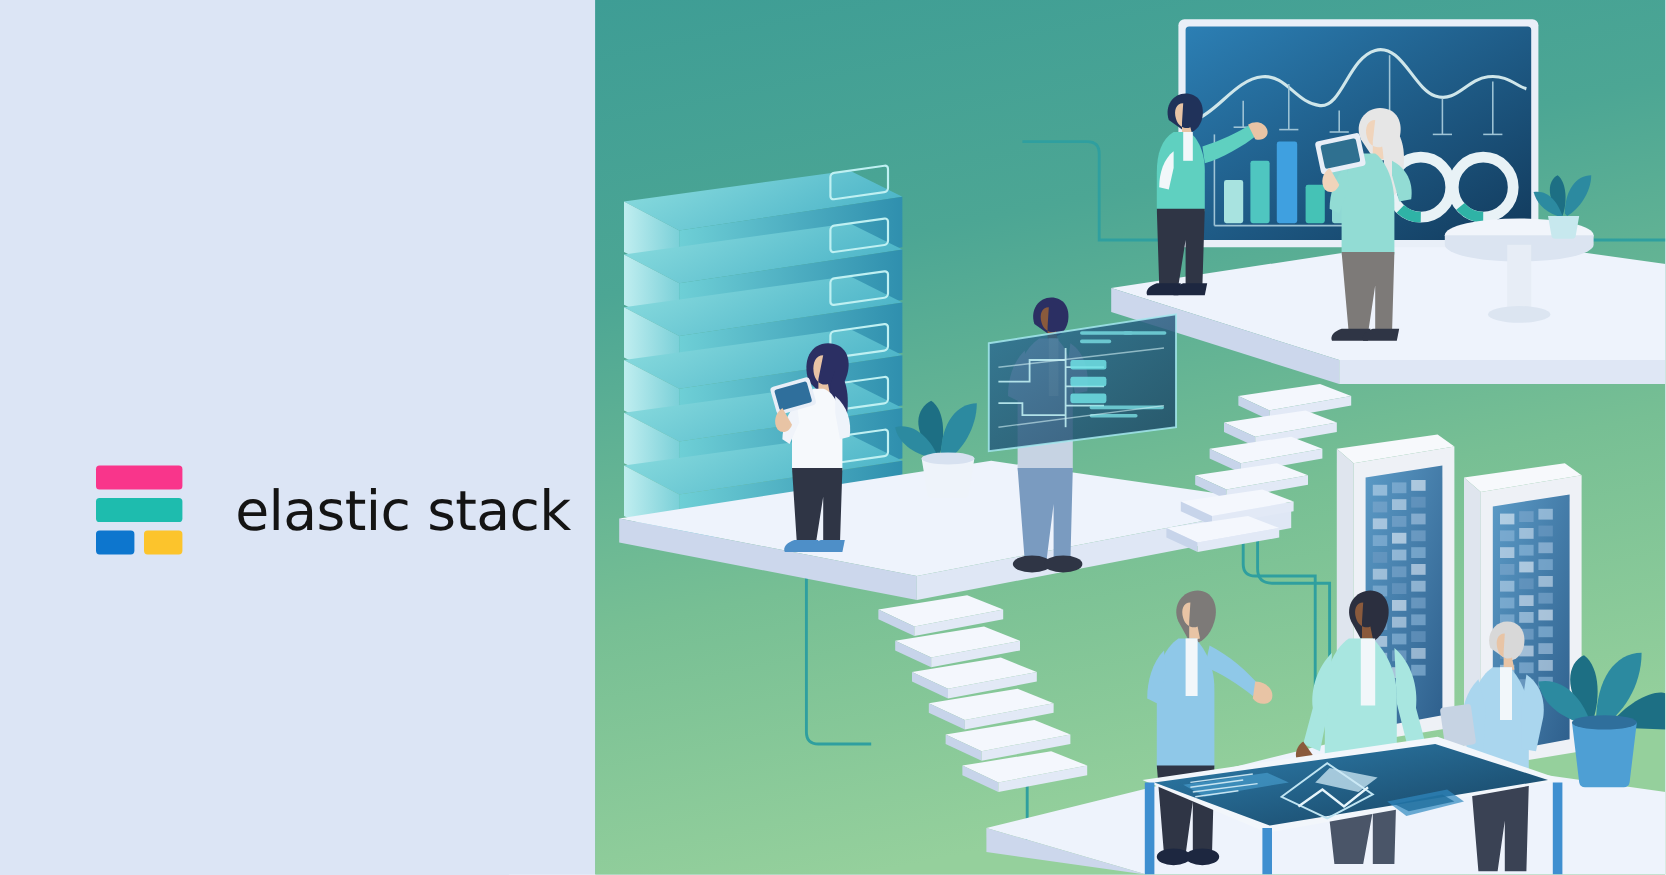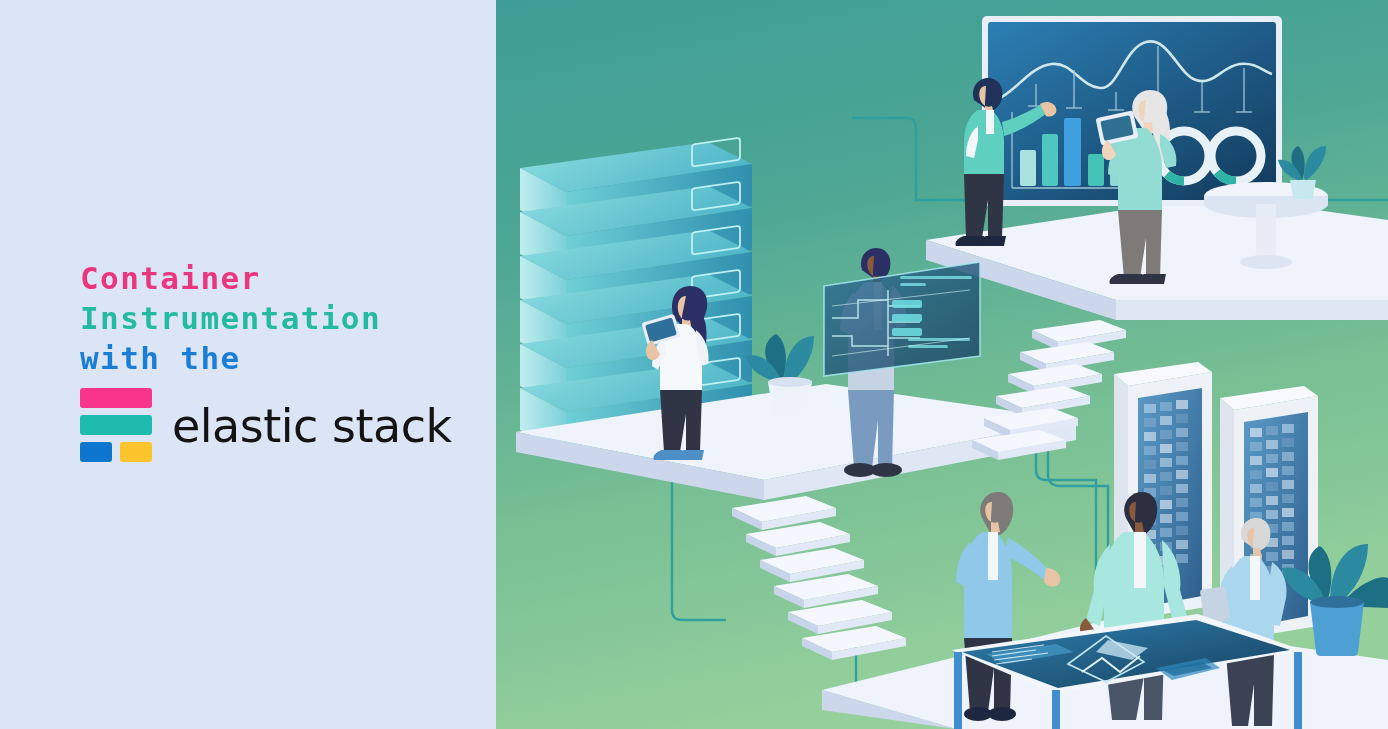--- a/index.html
+++ b/index.html
@@ -55,34 +55,29 @@
   }
   #illus svg{display:block;width:892px;height:729px;}
 </style>
 </head>
 <body>
 
 <div id="page">
 
   <div id="left-panel" style="background: rgb(220, 229, 245);">
 
-    <div id="title-block">
-      <div class="title-line" style="color: rgb(234, 53, 127);">Container</div>
-      <div class="title-line" style="color: rgb(36, 186, 162);">Instrumentation</div>
-      <div class="title-line" style="color: rgb(26, 127, 212);">with the</div>
-    </div>
 
     <div id="logo-row">
       <div id="elastic-mark">
         <span class="mark-bar" id="mark-pink" style="background: rgb(249, 53, 139);"></span>
         <span class="mark-bar" id="mark-teal" style="background: rgb(30, 188, 174);"></span>
         <span class="mark-bar" id="mark-blue" style="background: rgb(13, 118, 206);"></span>
         <span class="mark-bar" id="mark-yellow" style="background: rgb(252, 196, 44);"></span>
       </div>
-      <div id="elastic-wordmark" style="color: rgb(20, 20, 20);">elastic stack</div>
+      <div id="elastic-wordmark" style="color: rgb(20, 20, 20); margin-left: 24px;">elastic stack</div>
     </div>
 
   </div>
 
   <div id="illus">
   <svg viewBox="0 0 892 729" xmlns="http://www.w3.org/2000/svg">
     <defs>
       <linearGradient id="bg" x1="0" y1="0" x2="0.25" y2="1">
         <stop offset="0" stop-color="#3e9d95"></stop>
         <stop offset="0.32" stop-color="#4ca694"></stop>

